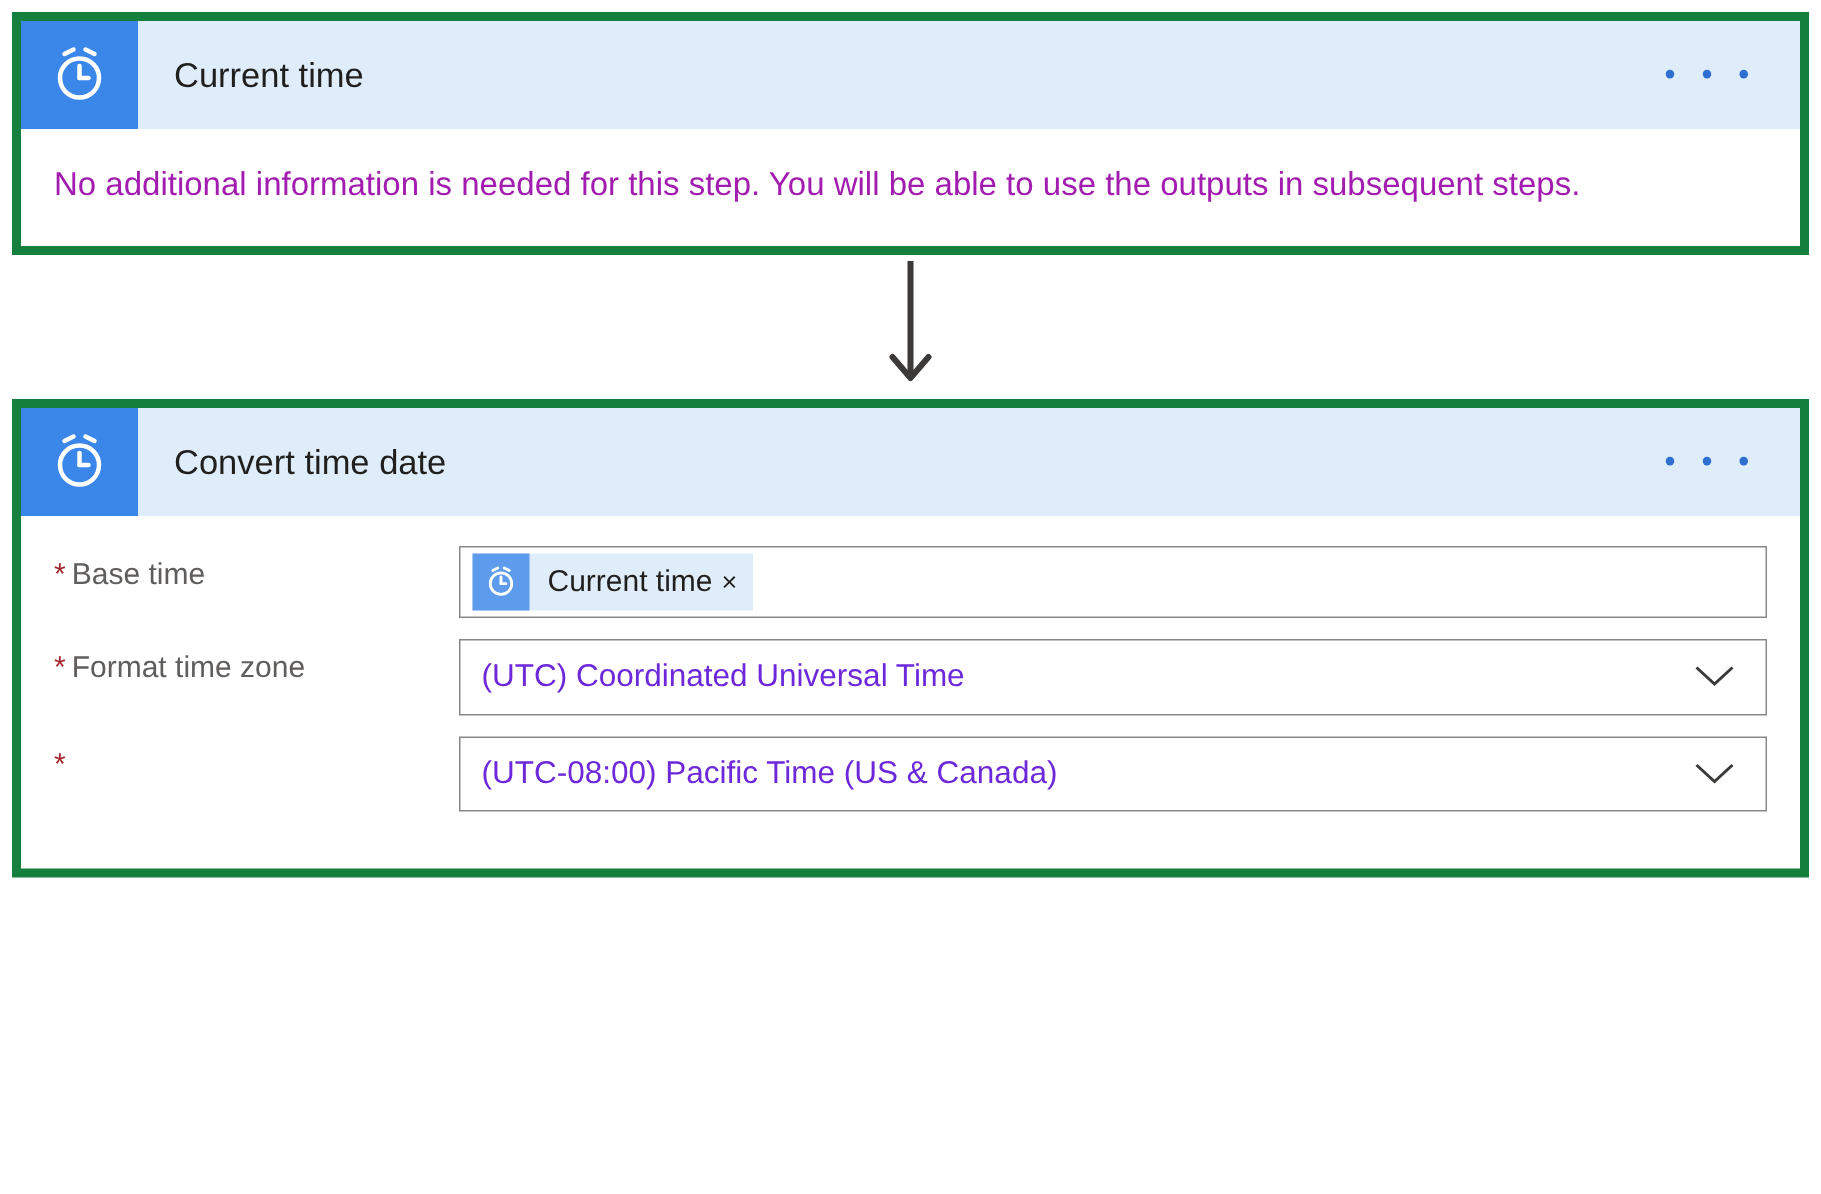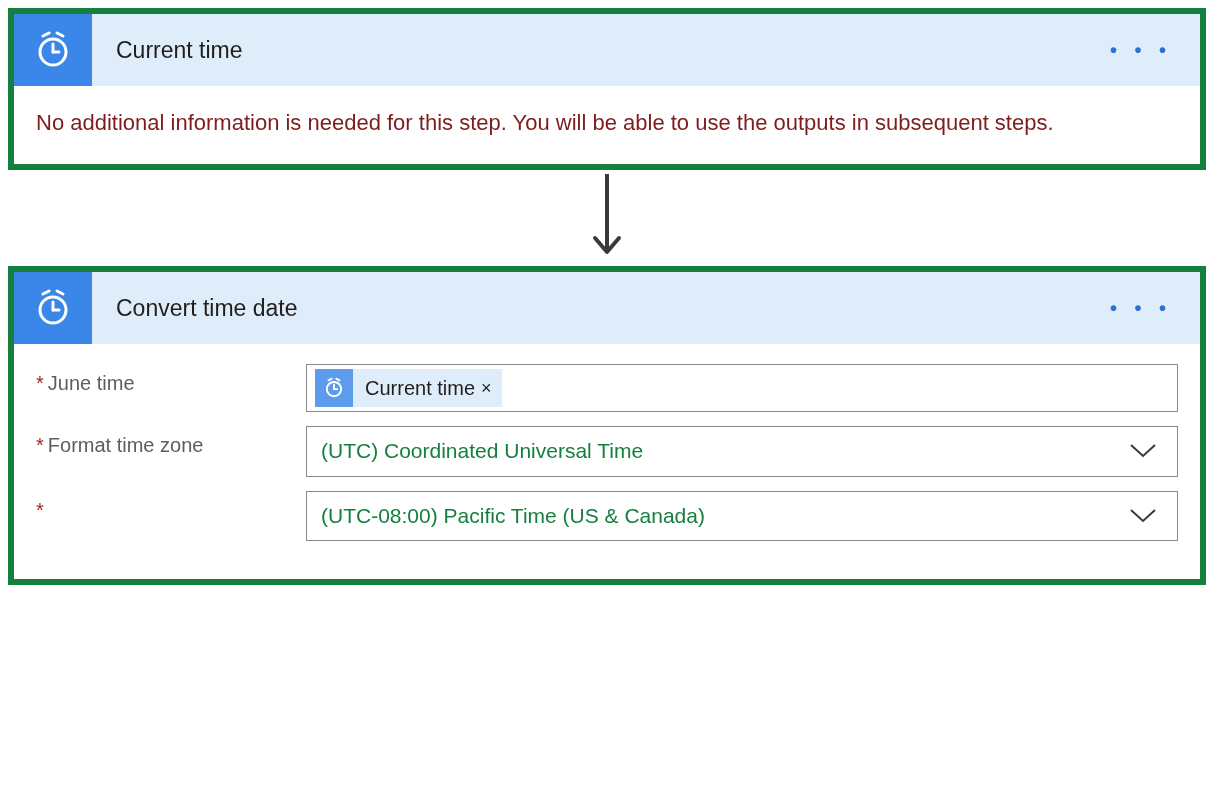--- a/index.html
+++ b/index.html
@@ -45,21 +45,21 @@
     letter-spacing: 6px;
     font-size: 20px;
     font-weight: 900;
     cursor: pointer;
     user-select: none;
   }
   .card-body {
     padding: 20px 22px 24px 22px;
   }
   .body-text {
-    color: #7f1d1d;
+    color: #a21caf;
     font-size: 22px;
     line-height: 1.55;
     text-align: justify;
   }
   .arrow-wrap {
     display: flex;
     justify-content: center;
     height: 96px;
     align-items: center;
   }
@@ -123,21 +123,21 @@
     min-height: 46px;
     display: flex;
     align-items: flex-start;
     padding: 8px 14px;
     cursor: pointer;
     position: relative;
   }
   .select-value {
     flex: 1;
     font-size: 21px;
-    color: #15803d;
+    color: #6d28d9;
     line-height: 1.55;
     padding-right: 40px;
   }
   .chevron {
     position: absolute;
     right: 20px;
     top: 50%;
     transform: translateY(-50%);
   }
   .chevron.bottom { top: auto; bottom: 14px; transform: none; }
@@ -184,21 +184,21 @@
       </svg>
     </div>
     <div class="card-title">Convert time date</div>
     <div class="more-menu">• • •</div>
   </div>
   <div class="card-body">
 
     <div class="form-row">
       <div class="form-label-cell">
         <span class="req">*</span>
-        <span>June time</span>
+        <span>Base time</span>
       </div>
       <div class="form-input-cell">
         <div class="token-box">
           <div class="token">
             <div class="token-icon">
               <svg width="22" height="22" viewBox="0 0 40 40">
                 <circle cx="20" cy="22" r="13" fill="none" stroke="#fff" stroke-width="3.5"></circle>
                 <line x1="20" y1="22" x2="20" y2="14" stroke="#fff" stroke-width="3.5" stroke-linecap="round"></line>
                 <line x1="20" y1="22" x2="26" y2="22" stroke="#fff" stroke-width="3.5" stroke-linecap="round"></line>
                 <path d="M10 6 L16 3" stroke="#fff" stroke-width="3.5" stroke-linecap="round"></path>

